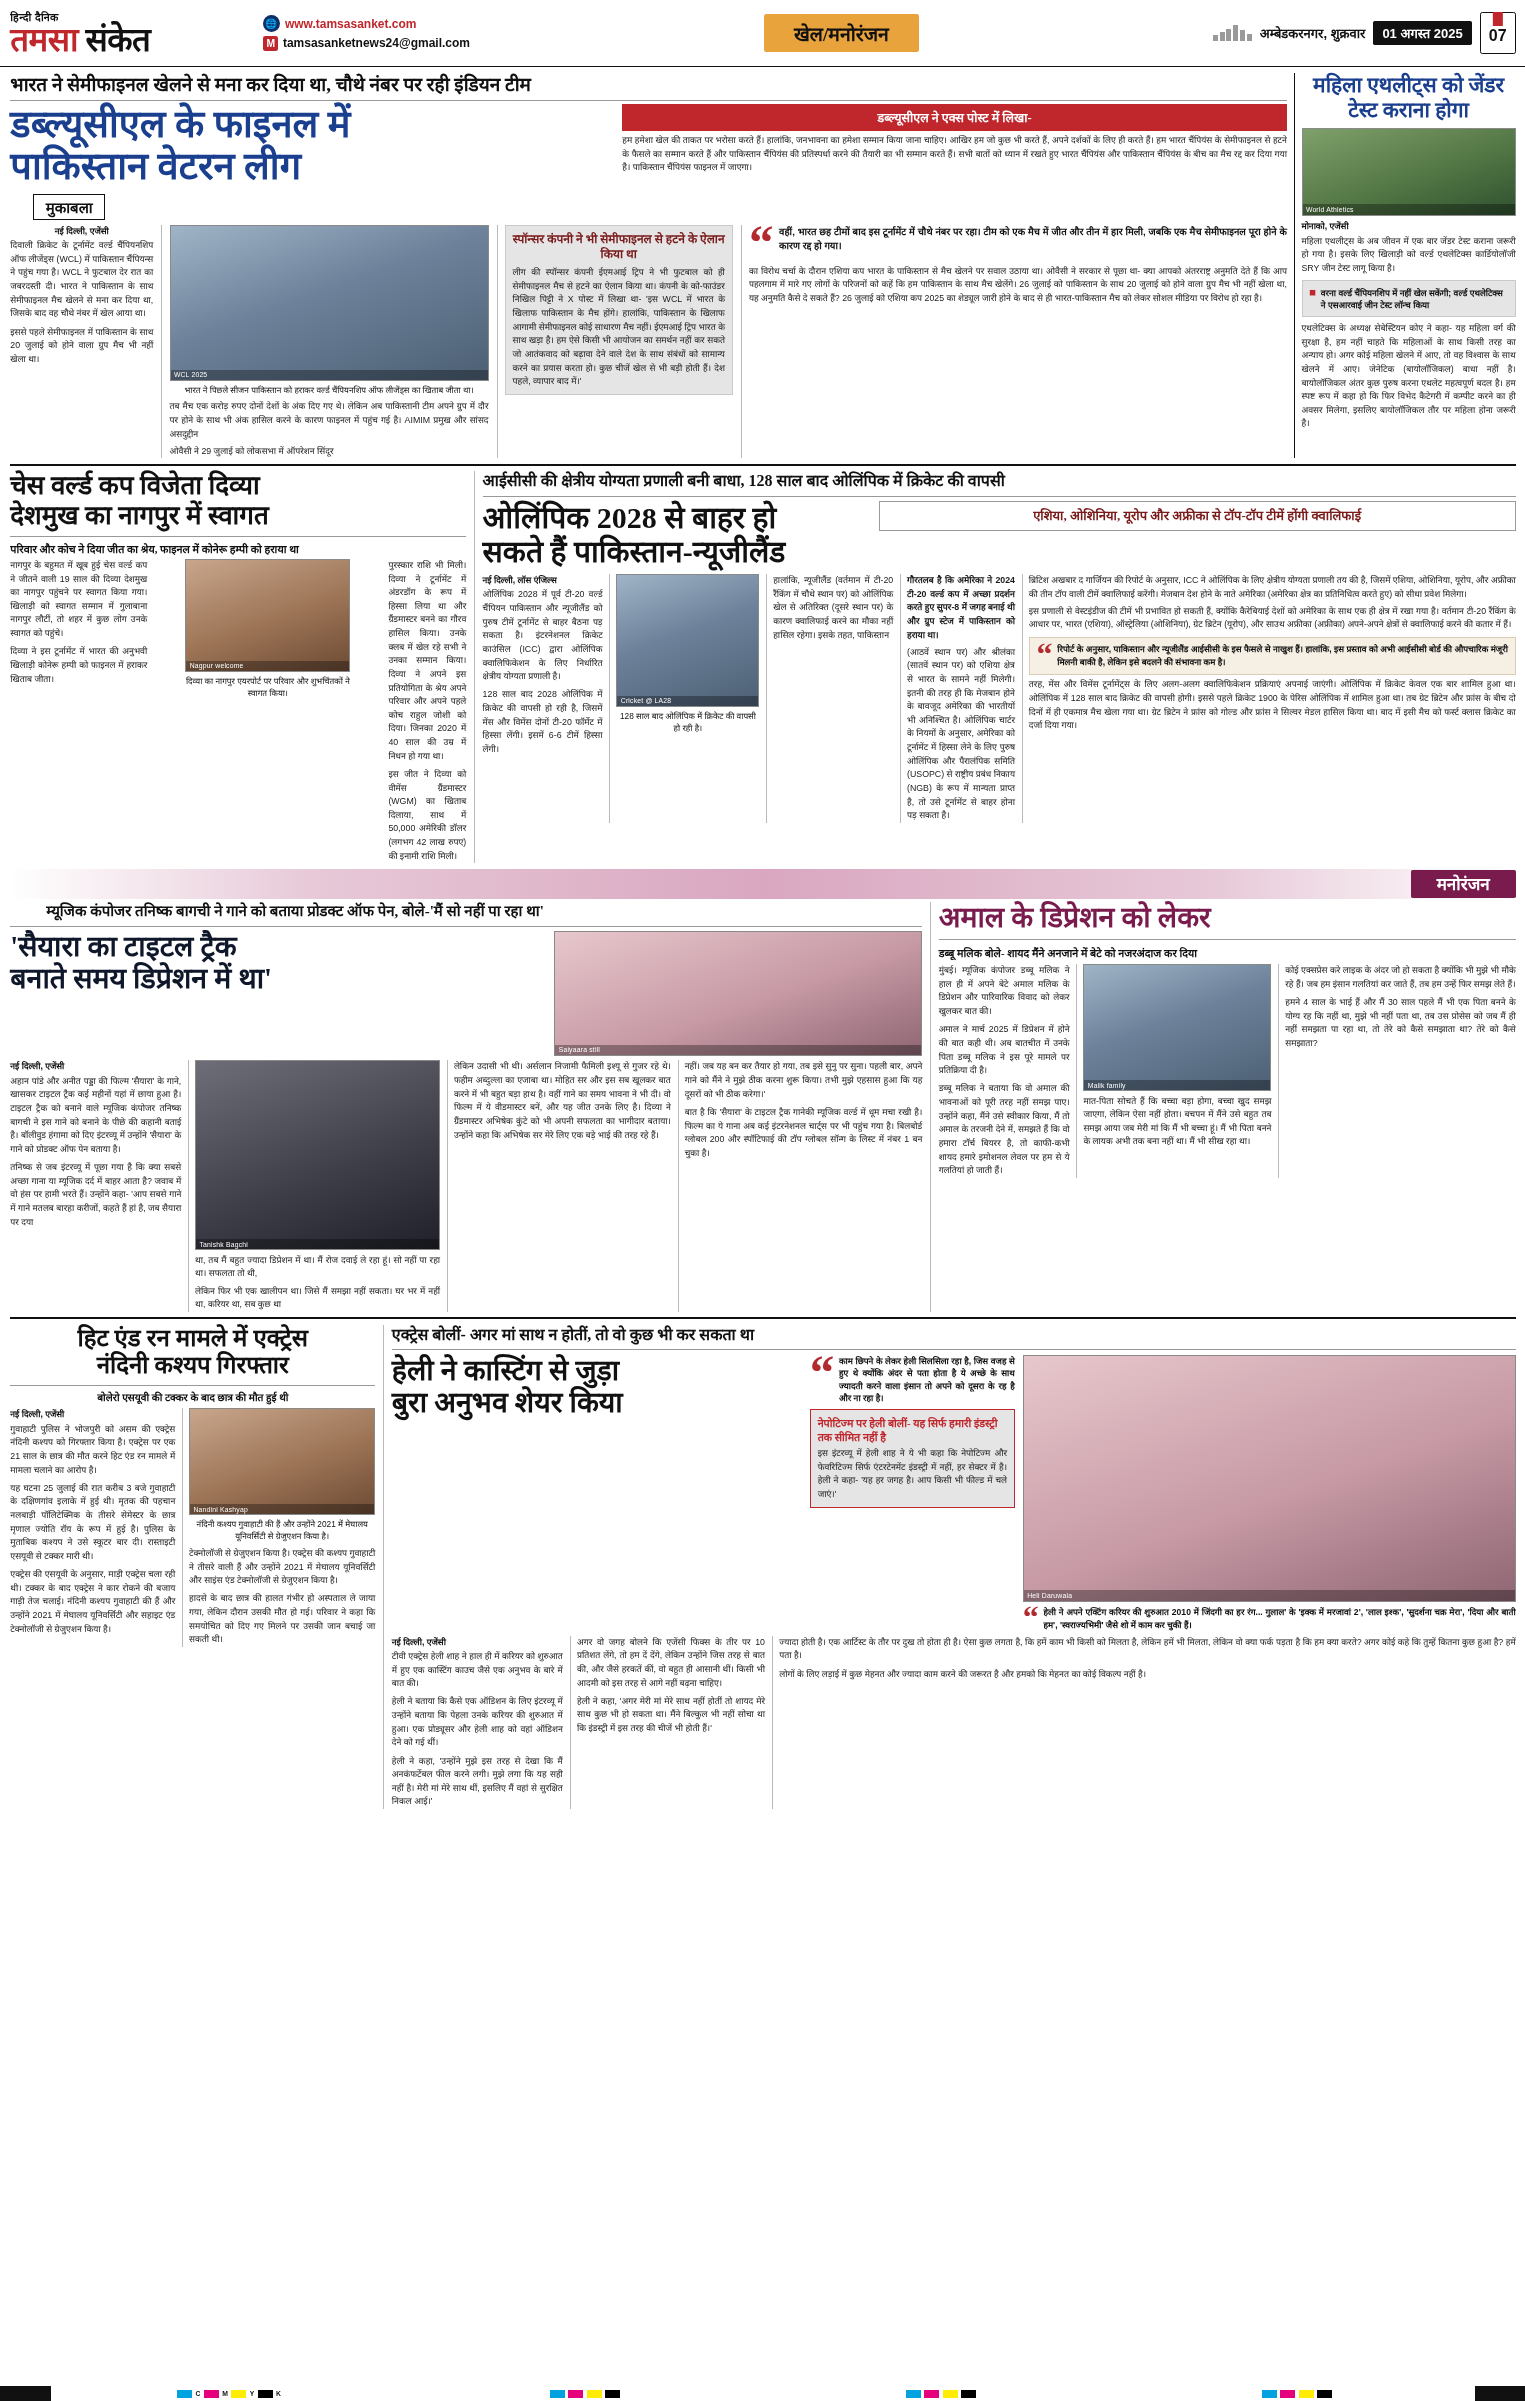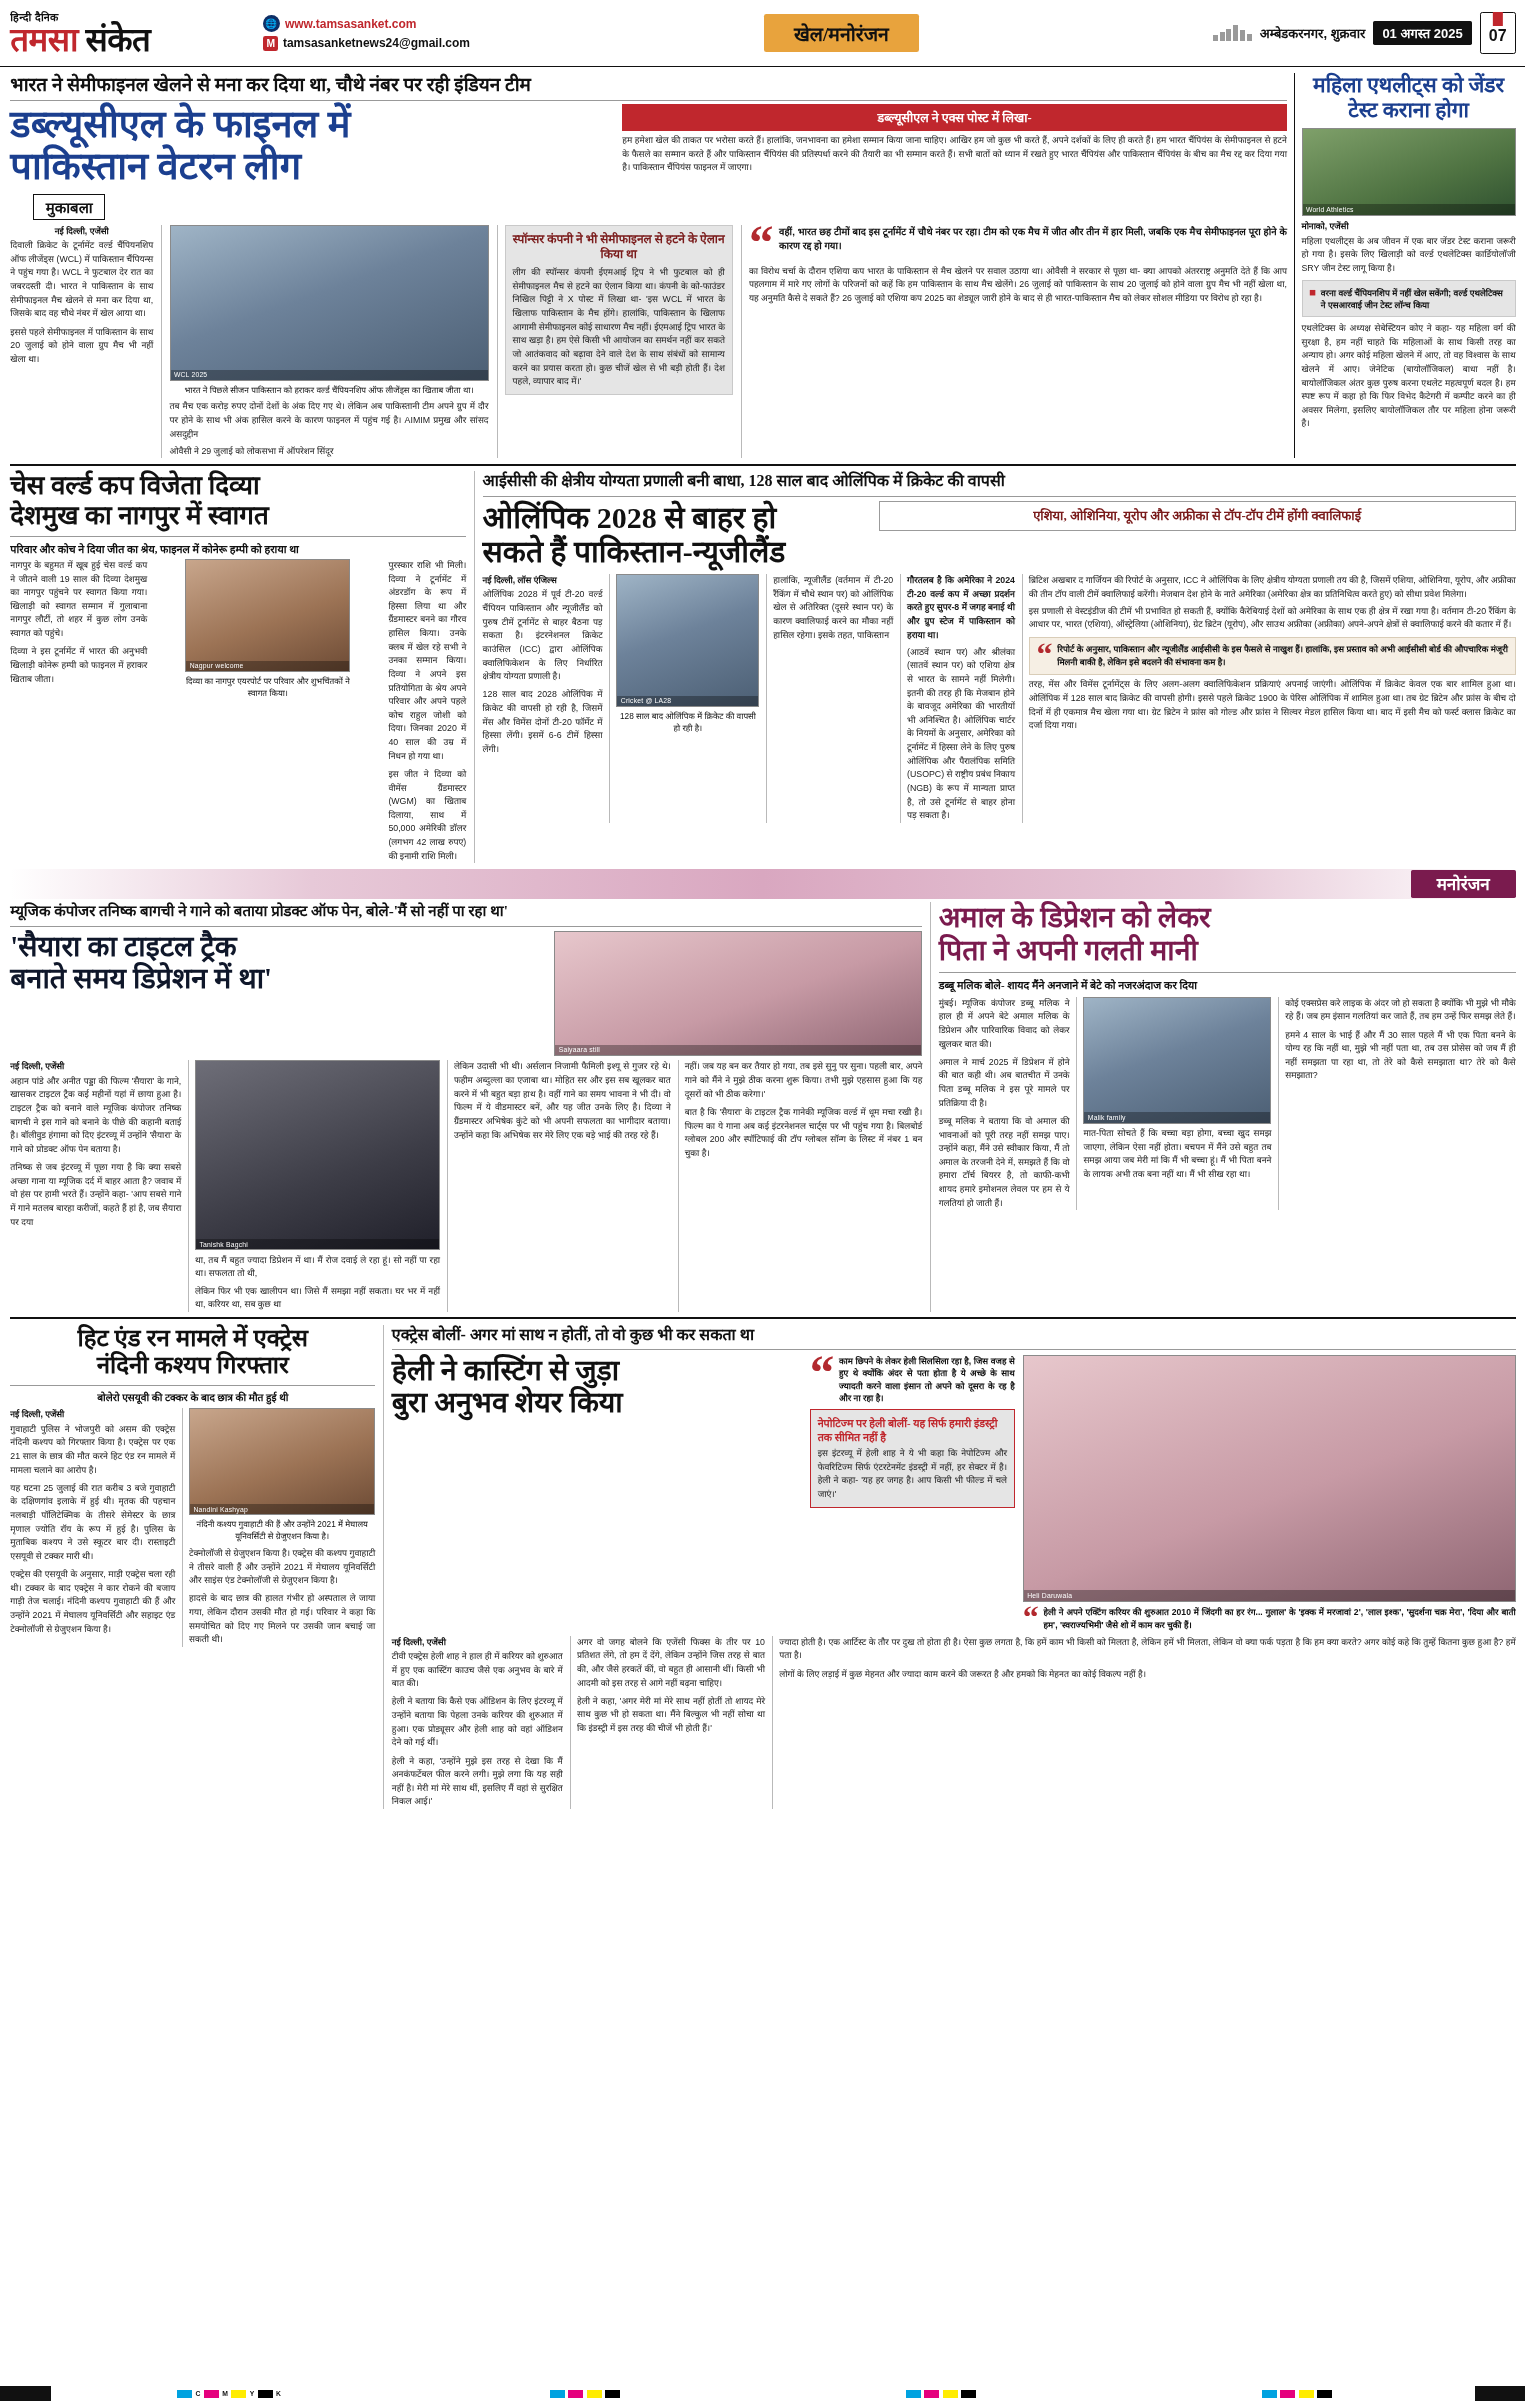--- a/index.html
+++ b/index.html
@@ -387,21 +387,21 @@
 
   <div class="sec">
     <div class="band">
       <div class="lbl">मनोरंजन</div>
     </div>
   </div>
 
   <div class="sec flexrow" style="gap:8px;">
 
     <div style="flex:0 0 912px;">
-      <div class="kicker" style="font-size:15px;">म्यूजिक कंपोजर तनिष्क बागची ने गाने को बताया प्रोडक्ट ऑफ पेन, बोले-'मैं सो नहीं पा रहा था'</div>
+      <div class="kicker" style="font-size:15px;margin-left:36px;">म्यूजिक कंपोजर तनिष्क बागची ने गाने को बताया प्रोडक्ट ऑफ पेन, बोले-'मैं सो नहीं पा रहा था'</div>
       <div class="hr-thin" style="margin:4.6px 0;"></div>
       <div class="flexrow" style="gap:8px;">
         <div style="flex:0 0 536px;">
           <div class="ent-hl blue">'सैयारा का टाइटल ट्रैक</div>
           <div class="ent-hl blue">बनाते समय डिप्रेशन में था'</div>
         </div>
         <div style="flex:1 1 auto;">
           <div class="photo pink" style="height:123px;">
             <div class="ph-label">Saiyaara still</div>
           </div>
@@ -431,21 +431,20 @@
           <div class="body">नहीं। जब यह बन कर तैयार हो गया, तब इसे सुनु पर सुना। पहली बार, अपने गाने को मैंने ने मुझे ठीक करना शुरू किया। तभी मुझे एहसास हुआ कि यह दूसरों को भी ठीक करेगा।'</div>
           <div class="body" style="margin-top:4.6px;">बात है कि 'सैयारा' के टाइटल ट्रैक गानेकी म्यूजिक वर्ल्ड में धूम मचा रखी है। फिल्म का ये गाना अब कई इंटरनेशनल चार्ट्स पर भी पहुंच गया है। बिलबोर्ड ग्लोबल 200 और स्पॉटिफाई की टॉप ग्लोबल सॉन्ग के लिस्ट में नंबर 1 बन चुका है।</div>
         </div>
       </div>
     </div>
 
     <div class="col-sep"></div>
 
     <div style="flex:1 1 auto;">
       <div class="ent-hl maroon">अमाल के डिप्रेशन को लेकर</div>
-      <div class="ent-hl maroon">पिता ने अपनी गलती मानी</div>
       <div class="hr-thin" style="margin:4.6px 0;"></div>
       <div style="font-size:10.8px;font-weight:bold;font-family:'Liberation Serif',serif;">डब्बू मलिक बोले- शायद मैंने अनजाने में बेटे को नजरअंदाज कर दिया</div>
 
       <div class="flexrow" style="gap:6.8px;margin-top:4.6px;">
         <div style="flex:0 0 131px;">
           <div class="body">मुंबई। म्यूजिक कंपोजर डब्बू मलिक ने हाल ही में अपने बेटे अमाल मलिक के डिप्रेशन और पारिवारिक विवाद को लेकर खुलकर बात की।</div>
           <div class="body" style="margin-top:4.6px;">अमाल ने मार्च 2025 में डिप्रेशन में होने की बात कही थी। अब बातचीत में उनके पिता डब्बू मलिक ने इस पूरे मामले पर प्रतिक्रिया दी है।</div>
           <div class="body" style="margin-top:4.6px;">डब्बू मलिक ने बताया कि वो अमाल की भावनाओं को पूरी तरह नहीं समझ पाए। उन्होंने कहा, मैंने उसे स्वीकार किया, मैं तो अमाल के तरजनी देने में, समझते हैं कि वो हमारा टाॅर्च बियरर है, तो काफी-कभी शायद हमारे इमोशनल लेवल पर हम से ये गलतियां हो जाती हैं।</div>
         </div>
         <div class="col-sep"></div>

